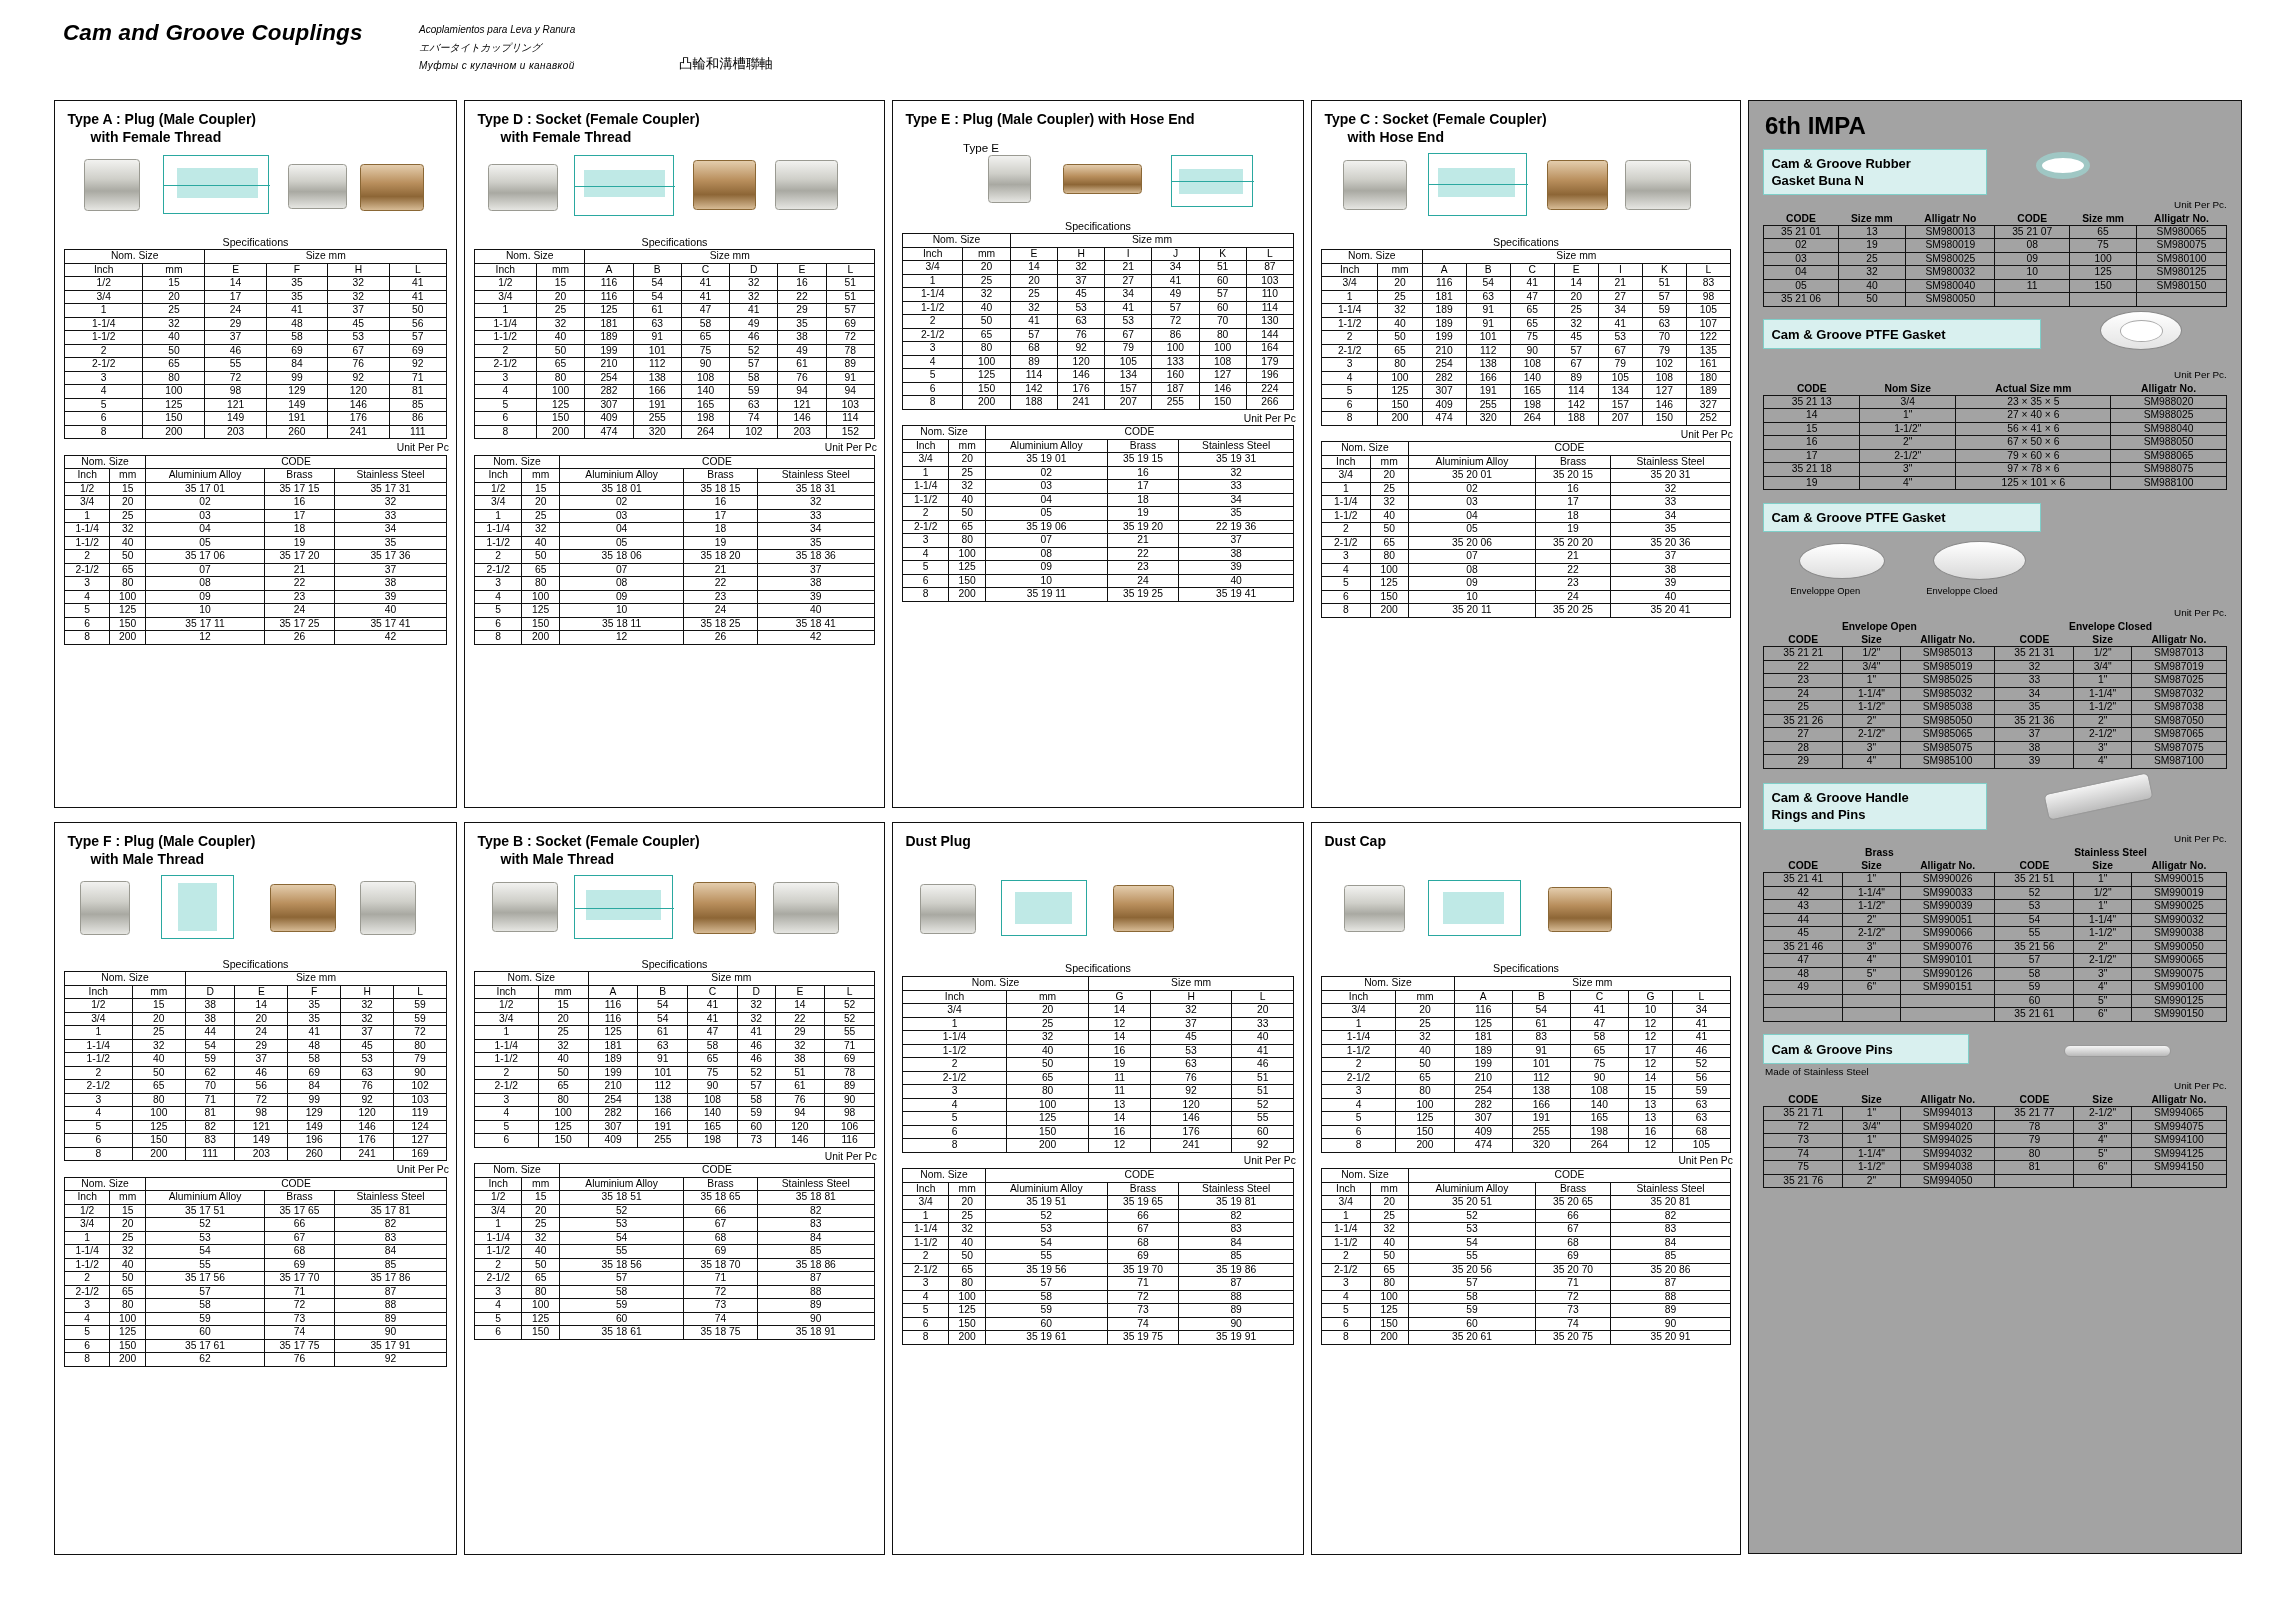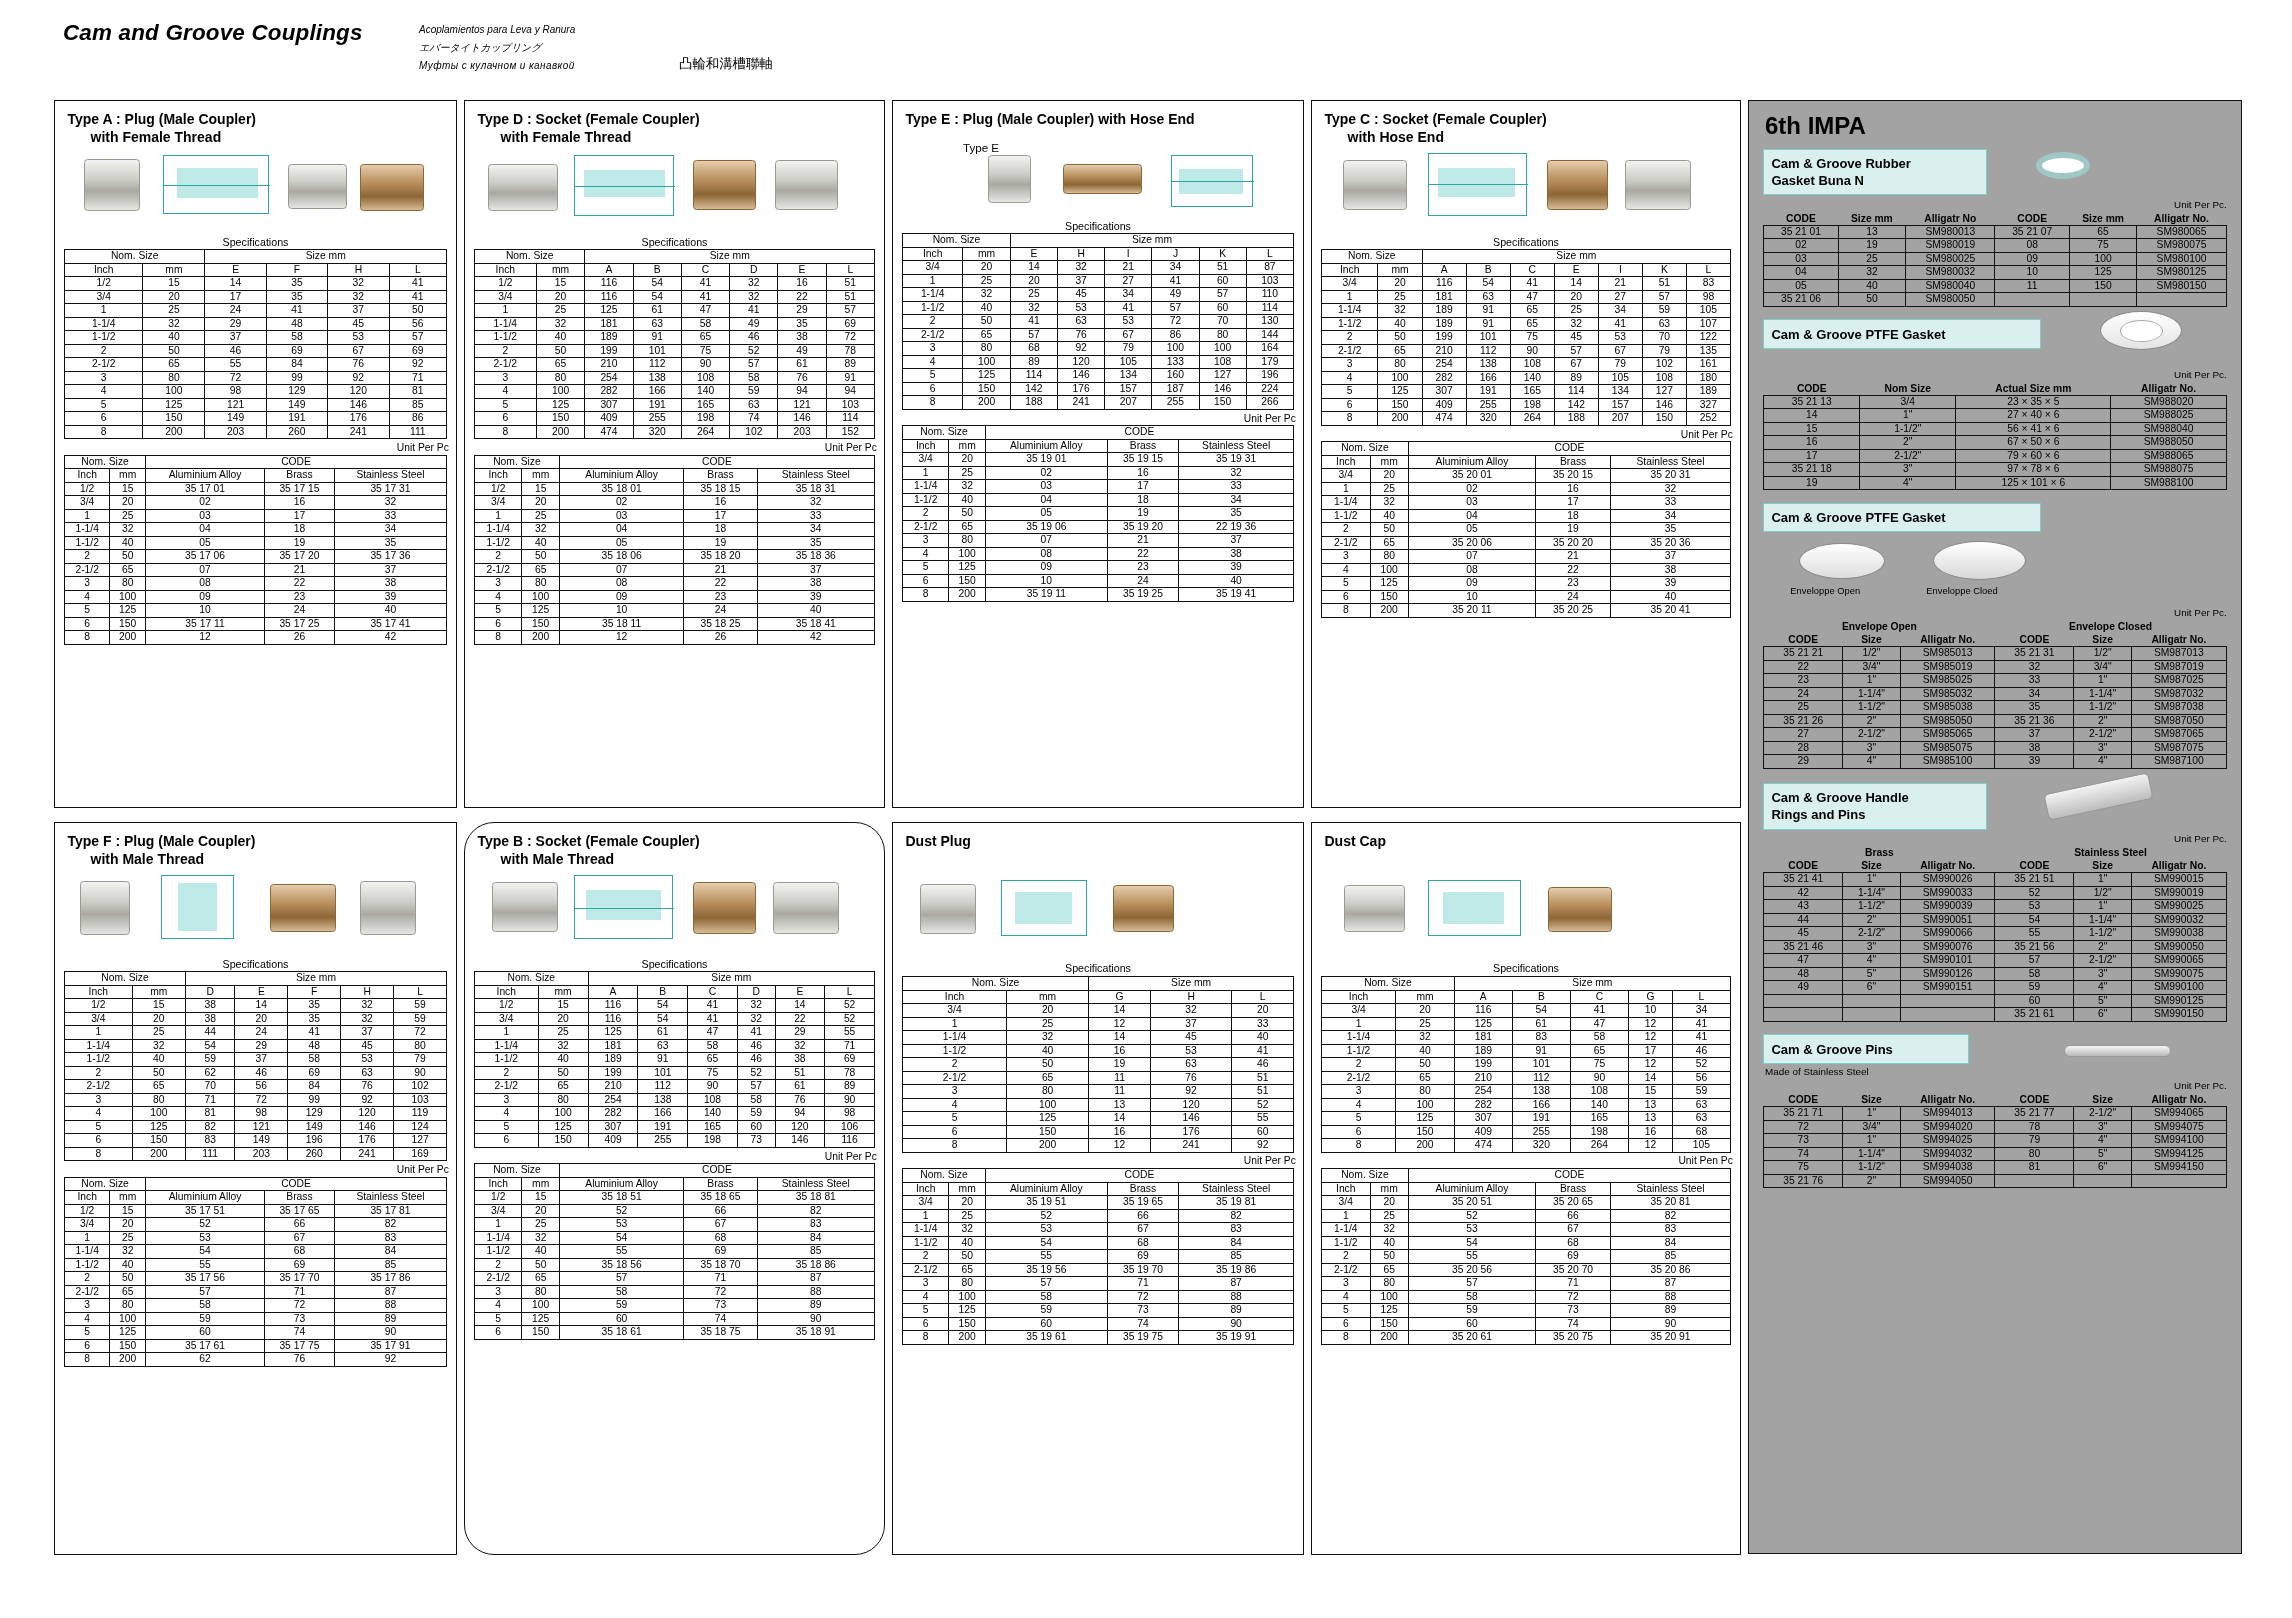--- a/index.html
+++ b/index.html
@@ -1294,21 +1294,21 @@
               <td>200</td>
               <td>62</td>
               <td>76</td>
               <td>92</td>
             </tr>
           </tbody>
         </table>
       </div>
   </div>
 
-  <div class="panel" style="left:464px; top:822px; width:421px; height:733px;border-radius:30px;">
+  <div class="panel" style="left:464px; top:822px; width:421px; height:733px;">
     <div class="panel-title">
       <div>Type B : Socket (Female Coupler)</div>
       <div class="ind">with Male Thread</div>
     </div>
     <div class="imgrow">
       <div class="fitting" style="left:18px;width:66px;height:50px;top:7.2px;"></div>
       <div class="diagram" style="left:100px;width:99px;height:64px;top:0;">
         <div class="tealfill" style="left:10.7px;top:14.3px;width:75px;height:30px;"></div>
         <div class="ln" style="left:0;top:32px;width:99px;height:0.9px;"></div>
       </div>

